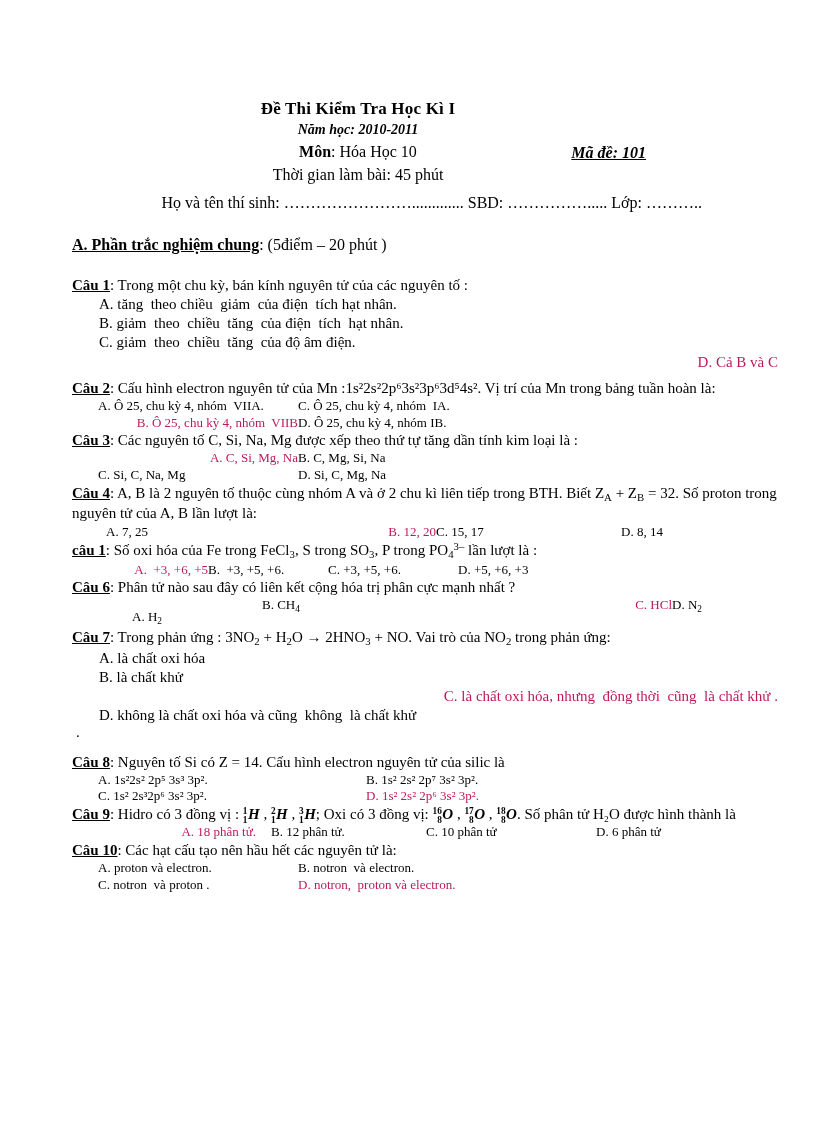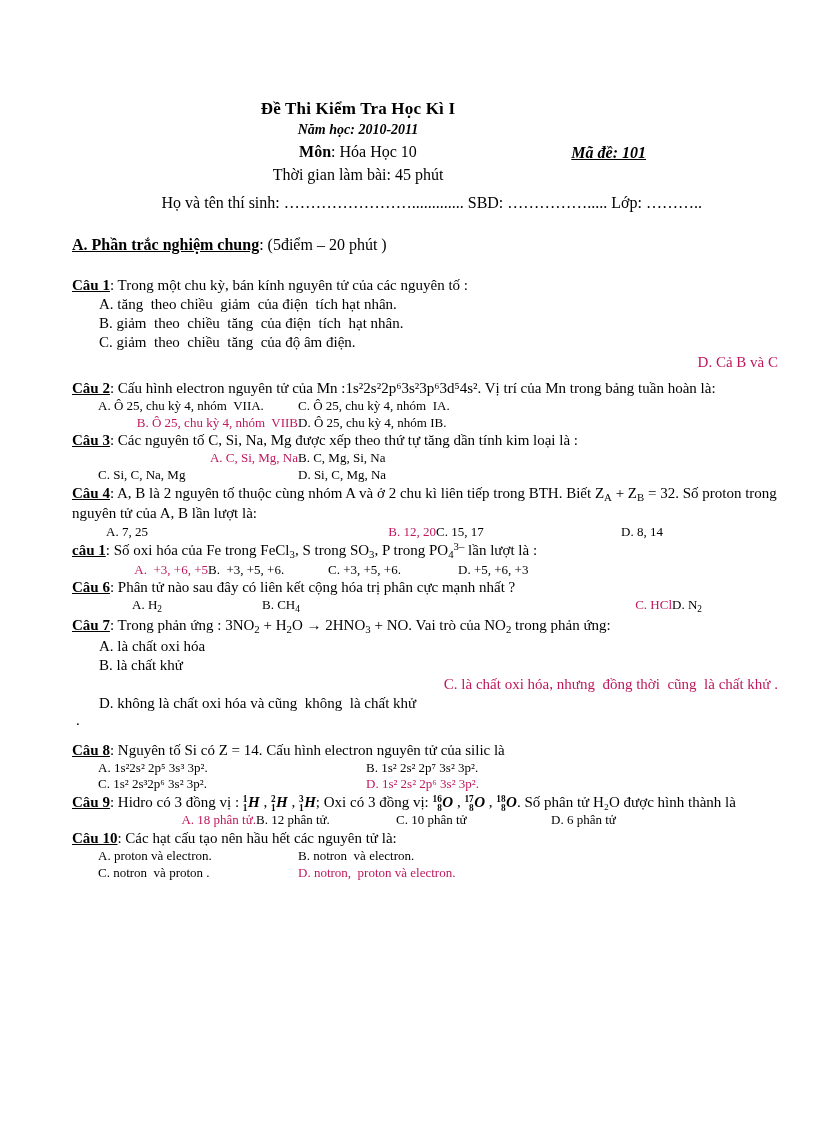--- a/index.html
+++ b/index.html
@@ -215,21 +215,21 @@
         <div class="opt-row">
           <span class="ans" style="display: inline-block; min-width: 110px;">A.  +3, +6, +5</span>
           <span style="display: inline-block; min-width: 120px;">B.  +3, +5, +6.</span>
           <span style="display: inline-block; min-width: 130px;">C. +3, +5, +6.</span>
           <span style="display: inline-block;">D. +5, +6, +3</span>
         </div>
       </div>
       <div class="q-block">
         <div class="q-stem"><span class="q-label">Câu 6</span><span>: Phân tử nào sau đây có liên  kết cộng hóa trị phân cực mạnh  nhất ?</span></div>
         <div class="opt-row" style="margin-left: 60px;">
-          <span style="display: inline-block; min-width: 130px;">A. H<sub>2</sub></span>
+          <span style="display: inline-block; min-width: 130px; margin-top: 12px;">A. H<sub>2</sub></span>
           <span style="display: inline-block; min-width: 220px;">B. CH<sub>4</sub></span>
           <span class="ans" style="display: inline-block; min-width: 190px;">C. HCl</span>
           <span style="display: inline-block;">D. N<sub>2</sub></span>
         </div>
       </div>
       <div class="q-block">
         <div class="q-stem"><span class="q-label">Câu 7</span><span>: Trong phản ứng : 3NO<sub>2</sub>  +  H<sub>2</sub>O  →  2HNO<sub>3</sub>  + NO. Vai trò của NO<sub>2</sub> trong phản ứng:</span></div>
         <div class="opt-line">A. là chất oxi hóa</div>
         <div class="opt-line">B. là chất khử</div>
         <div class="opt-line ans">C. là chất oxi hóa, nhưng  đồng thời  cũng  là chất khử .</div>
@@ -243,21 +243,21 @@
           <span style="display: inline-block; min-width: 268px;">A. 1s²2s² 2p⁵ 3s³ 3p².</span>
           <span>B. 1s² 2s² 2p⁷ 3s² 3p².</span>
         </div>
         <div class="opt-row">
           <span style="display: inline-block; min-width: 268px;">C. 1s² 2s³2p⁶ 3s² 3p².</span>
           <span class="ans">D. 1s² 2s² 2p⁶ 3s² 3p².</span>
         </div>
       </div>
       <div class="q-block">
         <div class="q-stem"><span class="q-label">Câu 9</span><span>: Hidro  có 3 đồng vị : <span class="iso"><span class="num"><span class="m">1</span><span class="z">1</span></span><span class="sym">H</span></span> , <span class="iso"><span class="num"><span class="m">2</span><span class="z">1</span></span><span class="sym">H</span></span> , <span class="iso"><span class="num"><span class="m">3</span><span class="z">1</span></span><span class="sym">H</span></span>; Oxi có 3 đồng vị:  <span class="iso"><span class="num"><span class="m">16</span><span class="z">8</span></span><span class="sym">O</span></span> , <span class="iso"><span class="num"><span class="m">17</span><span class="z">8</span></span><span class="sym">O</span></span> , <span class="iso"><span class="num"><span class="m">18</span><span class="z">8</span></span><span class="sym">O</span></span>. Số phân tử H₂O được hình thành  là</span></div>
-        <div class="opt-row" style="margin-left: 34px;">
+        <div class="opt-row" style="margin-left: 34px; gap: 15px;">
           <span class="ans" style="display: inline-block; min-width: 150px;">A. 18 phân tử.</span>
           <span style="display: inline-block; min-width: 140px;">B. 12 phân tử.</span>
           <span style="display: inline-block; min-width: 155px;">C. 10 phân tử</span>
           <span style="display: inline-block;">D. 6 phân tử</span>
         </div>
       </div>
       <div class="q-block">
         <div class="q-stem"><span class="q-label">Câu 10</span><span>: Các hạt cấu tạo nên hầu hết các nguyên  tử là:</span></div>
         <div class="opt-row">
           <span style="display: inline-block; min-width: 200px;">A. proton và electron.</span>

